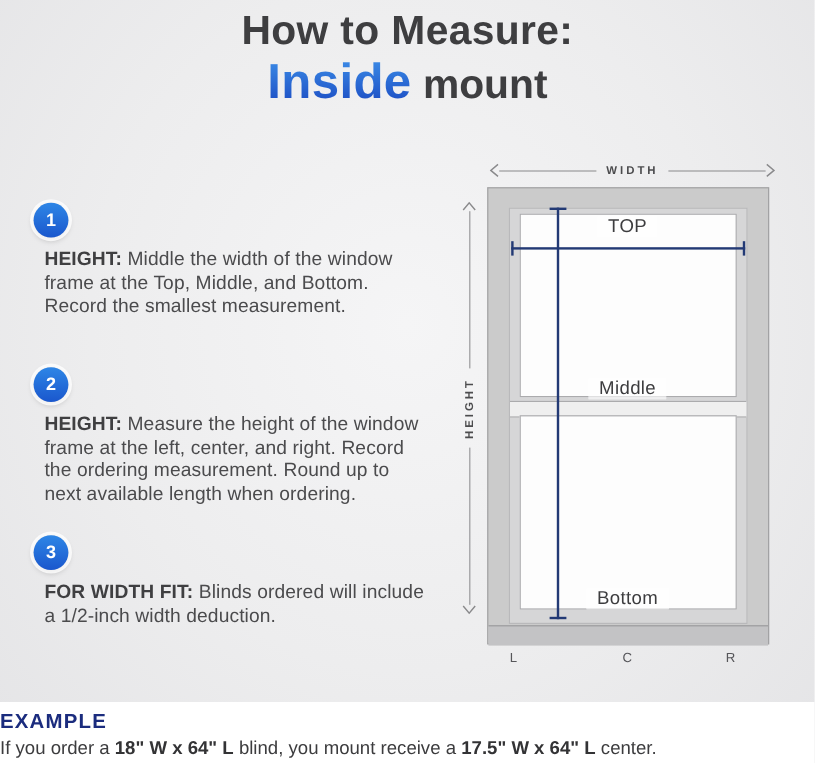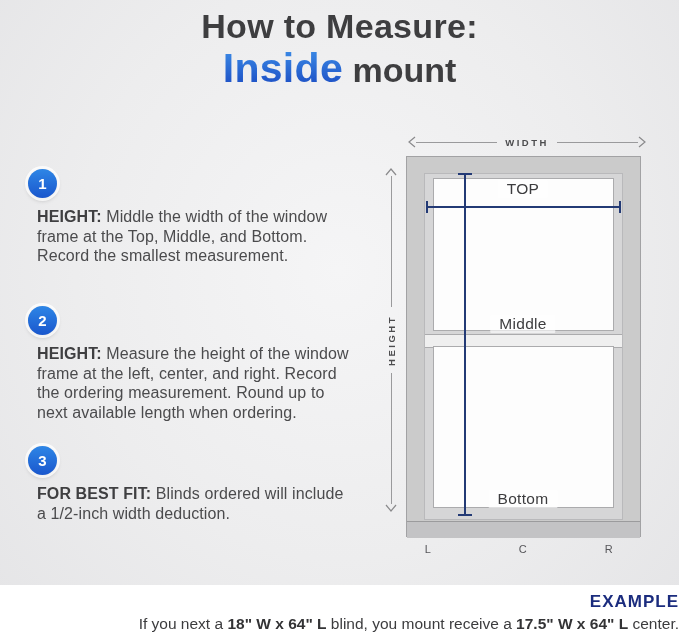--- a/index.html
+++ b/index.html
@@ -108,21 +108,21 @@
   }
   .hline::before{left:0;} .hline::after{right:0;}
   .lcr{
     position:absolute;top:415px;transform:translateX(-50%);
     font-size:11px;color:#56565a;letter-spacing:.5px;
   }
   .lcr-l{left:53px;} .lcr-c{left:148px;} .lcr-r{left:234px;}
   
   .footer{
     position:absolute;left:0;bottom:0;width:100%;height:57px;
-    background:#ffffff;text-align:right;box-sizing:border-box;padding-top:7px;
+    background:#ffffff;text-align:left;box-sizing:border-box;padding-top:7px;
   }
   .example-heading{
     font-size:17px;font-weight:800;letter-spacing:1px;
     color:var(--example-heading,#1b2c7e);
   }
   .example-line{margin-top:3px;font-size:15.5px;color:#3c3c3e;}
   .example-line b{color:#333335;}
 </style>
 </head>
 <body>
@@ -141,21 +141,21 @@
     <p><b>HEIGHT:</b><span> Middle the width of the window frame at the Top, Middle, and Bottom. Record the </span><span class="u">smallest</span><span> measurement.</span></p>
   </div>
 
   <div class="step step2">
     <div class="badge">2</div>
     <p><b>HEIGHT:</b><span> Measure the height of the window frame at the left, center, and right. Record the </span><span class="u">ordering</span><span> measurement. Round up to next available length when ordering.</span></p>
   </div>
 
   <div class="step step3">
     <div class="badge">3</div>
-    <p><b>FOR BEST FIT:</b><span> Blinds ordered will include a 1/2-inch width deduction.</span><span class="u"></span><span></span></p>
+    <p><b>FOR WIDTH FIT:</b><span> Blinds ordered will include a 1/2-inch width deduction.</span><span class="u"></span><span></span></p>
   </div>
 
   <div class="diagram">
 
     <div class="width-arrow">
       <svg class="arrowhead" width="8" height="12" viewBox="0 0 8 12">
           <polyline points="7,1 1,6 7,11" fill="none" stroke="#8a8a8c" stroke-width="1.2"></polyline>
         </svg>
       <span class="arrow-line"></span>
       <span class="dim-label">WIDTH</span>
@@ -193,16 +193,16 @@
     <span class="pos-label pos-middle">Middle</span>
     <span class="pos-label pos-bottom">Bottom</span>
 
     <span class="lcr lcr-l">L</span>
     <span class="lcr lcr-c">C</span>
     <span class="lcr lcr-r">R</span>
   </div>
 
   <div class="footer">
     <div class="example-heading">EXAMPLE</div>
-    <div class="example-line"><span>If you next a </span><b>18" W x 64" L</b><span> blind, you mount receive a </span><b>17.5" W x 64" L</b><span> center.</span></div>
+    <div class="example-line"><span>If you order a </span><b>18" W x 64" L</b><span> blind, you mount receive a </span><b>17.5" W x 64" L</b><span> center.</span></div>
   </div>
 
 </div>
 
 </body></html>

